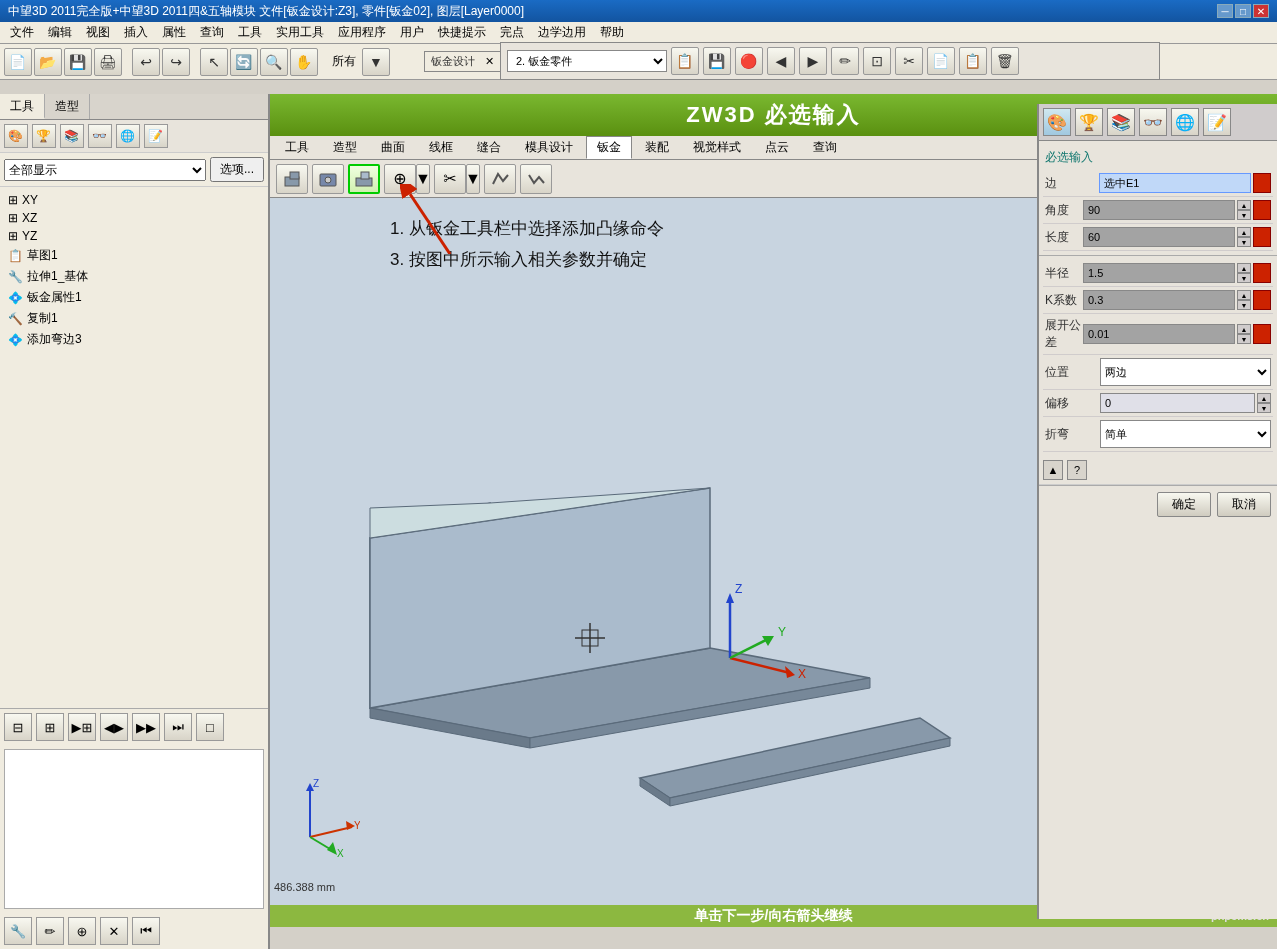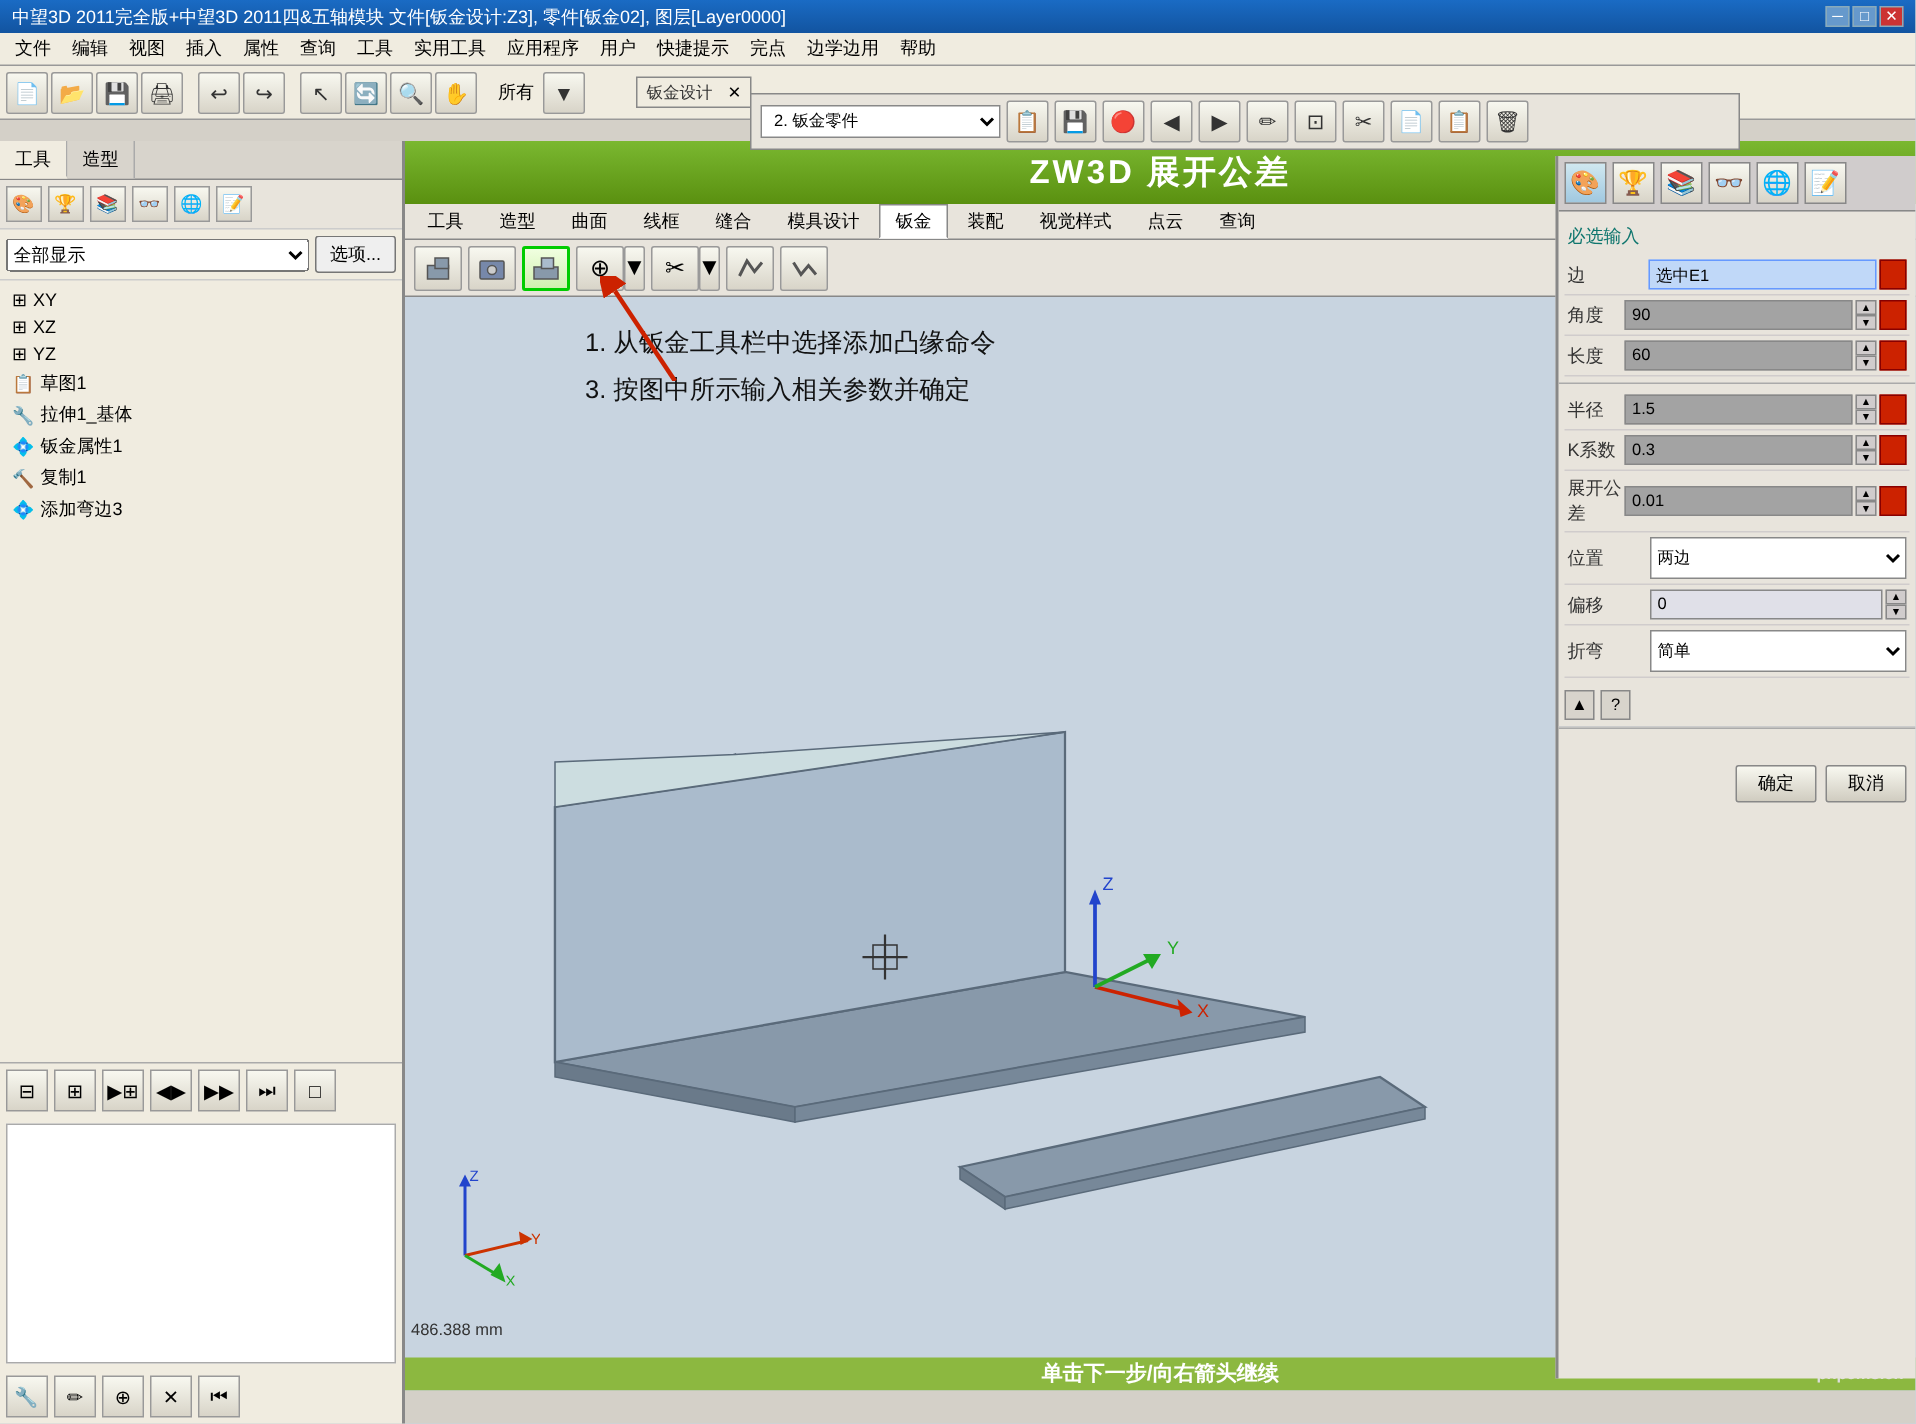--- a/index.html
+++ b/index.html
@@ -394,21 +394,20 @@
       gap: 6px;
       border-top: 1px solid #aaa;
     }
     .rp-action-btn {
       padding: 3px 14px;
       background: linear-gradient(to bottom, #f8f8f0, #d0ccc0);
       border: 1px solid #888;
       font-size: 12px;
       cursor: pointer;
       border-radius: 2px;
-      margin-top: 18px;
     }
 
     .rp-expand-icons {
       display: flex;
       align-items: center;
       padding: 4px;
       gap: 4px;
       border-bottom: 1px solid #ccc;
     }
     .rp-expand-icon {
@@ -465,21 +464,21 @@
   <span style="font-size:12px; padding:0 4px;">所有</span>
   <div class="toolbar-btn">▼</div>
   <div class="toolbar-sep" style="width:20px;"></div>
 
   <div style="border:1px solid #888; background:#f0ece0; padding:2px 6px; margin-left:10px; font-size:12px; display:flex; align-items:center; gap:4px;">
     <span style="font-size:11px; color:#333;">钣金设计</span>
     <span style="margin-left:6px; font-size:11px; cursor:pointer;">✕</span>
   </div>
 </div>
 
-<div style="position:absolute; top:62px; left:500px; width:660px; height:38px; background:#e8e4dc; border:1px solid #888; z-index:100; display:flex; align-items:center; padding:0 6px; gap:4px;">
+<div style="position:absolute; top:42px; left:500px; width:660px; height:38px; background:#e8e4dc; border:1px solid #888; z-index:100; display:flex; align-items:center; padding:0 6px; gap:4px;">
   <select class="sheet-combo">
     <option>2. 钣金零件</option>
   </select>
   <div class="toolbar-btn">📋</div>
   <div class="toolbar-btn">💾</div>
   <div class="toolbar-btn">🔴</div>
   <div class="toolbar-btn">◀</div>
   <div class="toolbar-btn">▶</div>
   <div class="toolbar-btn">✏</div>
   <div class="toolbar-btn">⊡</div>
@@ -565,21 +564,21 @@
       <div class="b-btn">⊕</div>
       <div class="b-btn">✕</div>
       <div class="b-btn">⏮</div>
     </div>
   </div>
 </div>
 
 <div id="main-viewport">
 
   <div id="zw3d-banner">
-    <span>ZW3D 展开公差</span>
+    <span>ZW3D 必选输入</span>
   </div>
 
   <div id="secondary-toolbar">
     <span class="sec-tab">工具</span>
     <span class="sec-tab">造型</span>
     <span class="sec-tab">曲面</span>
     <span class="sec-tab">线框</span>
     <span class="sec-tab">缝合</span>
     <span class="sec-tab">模具设计</span>
     <span class="sec-tab active">钣金</span>

